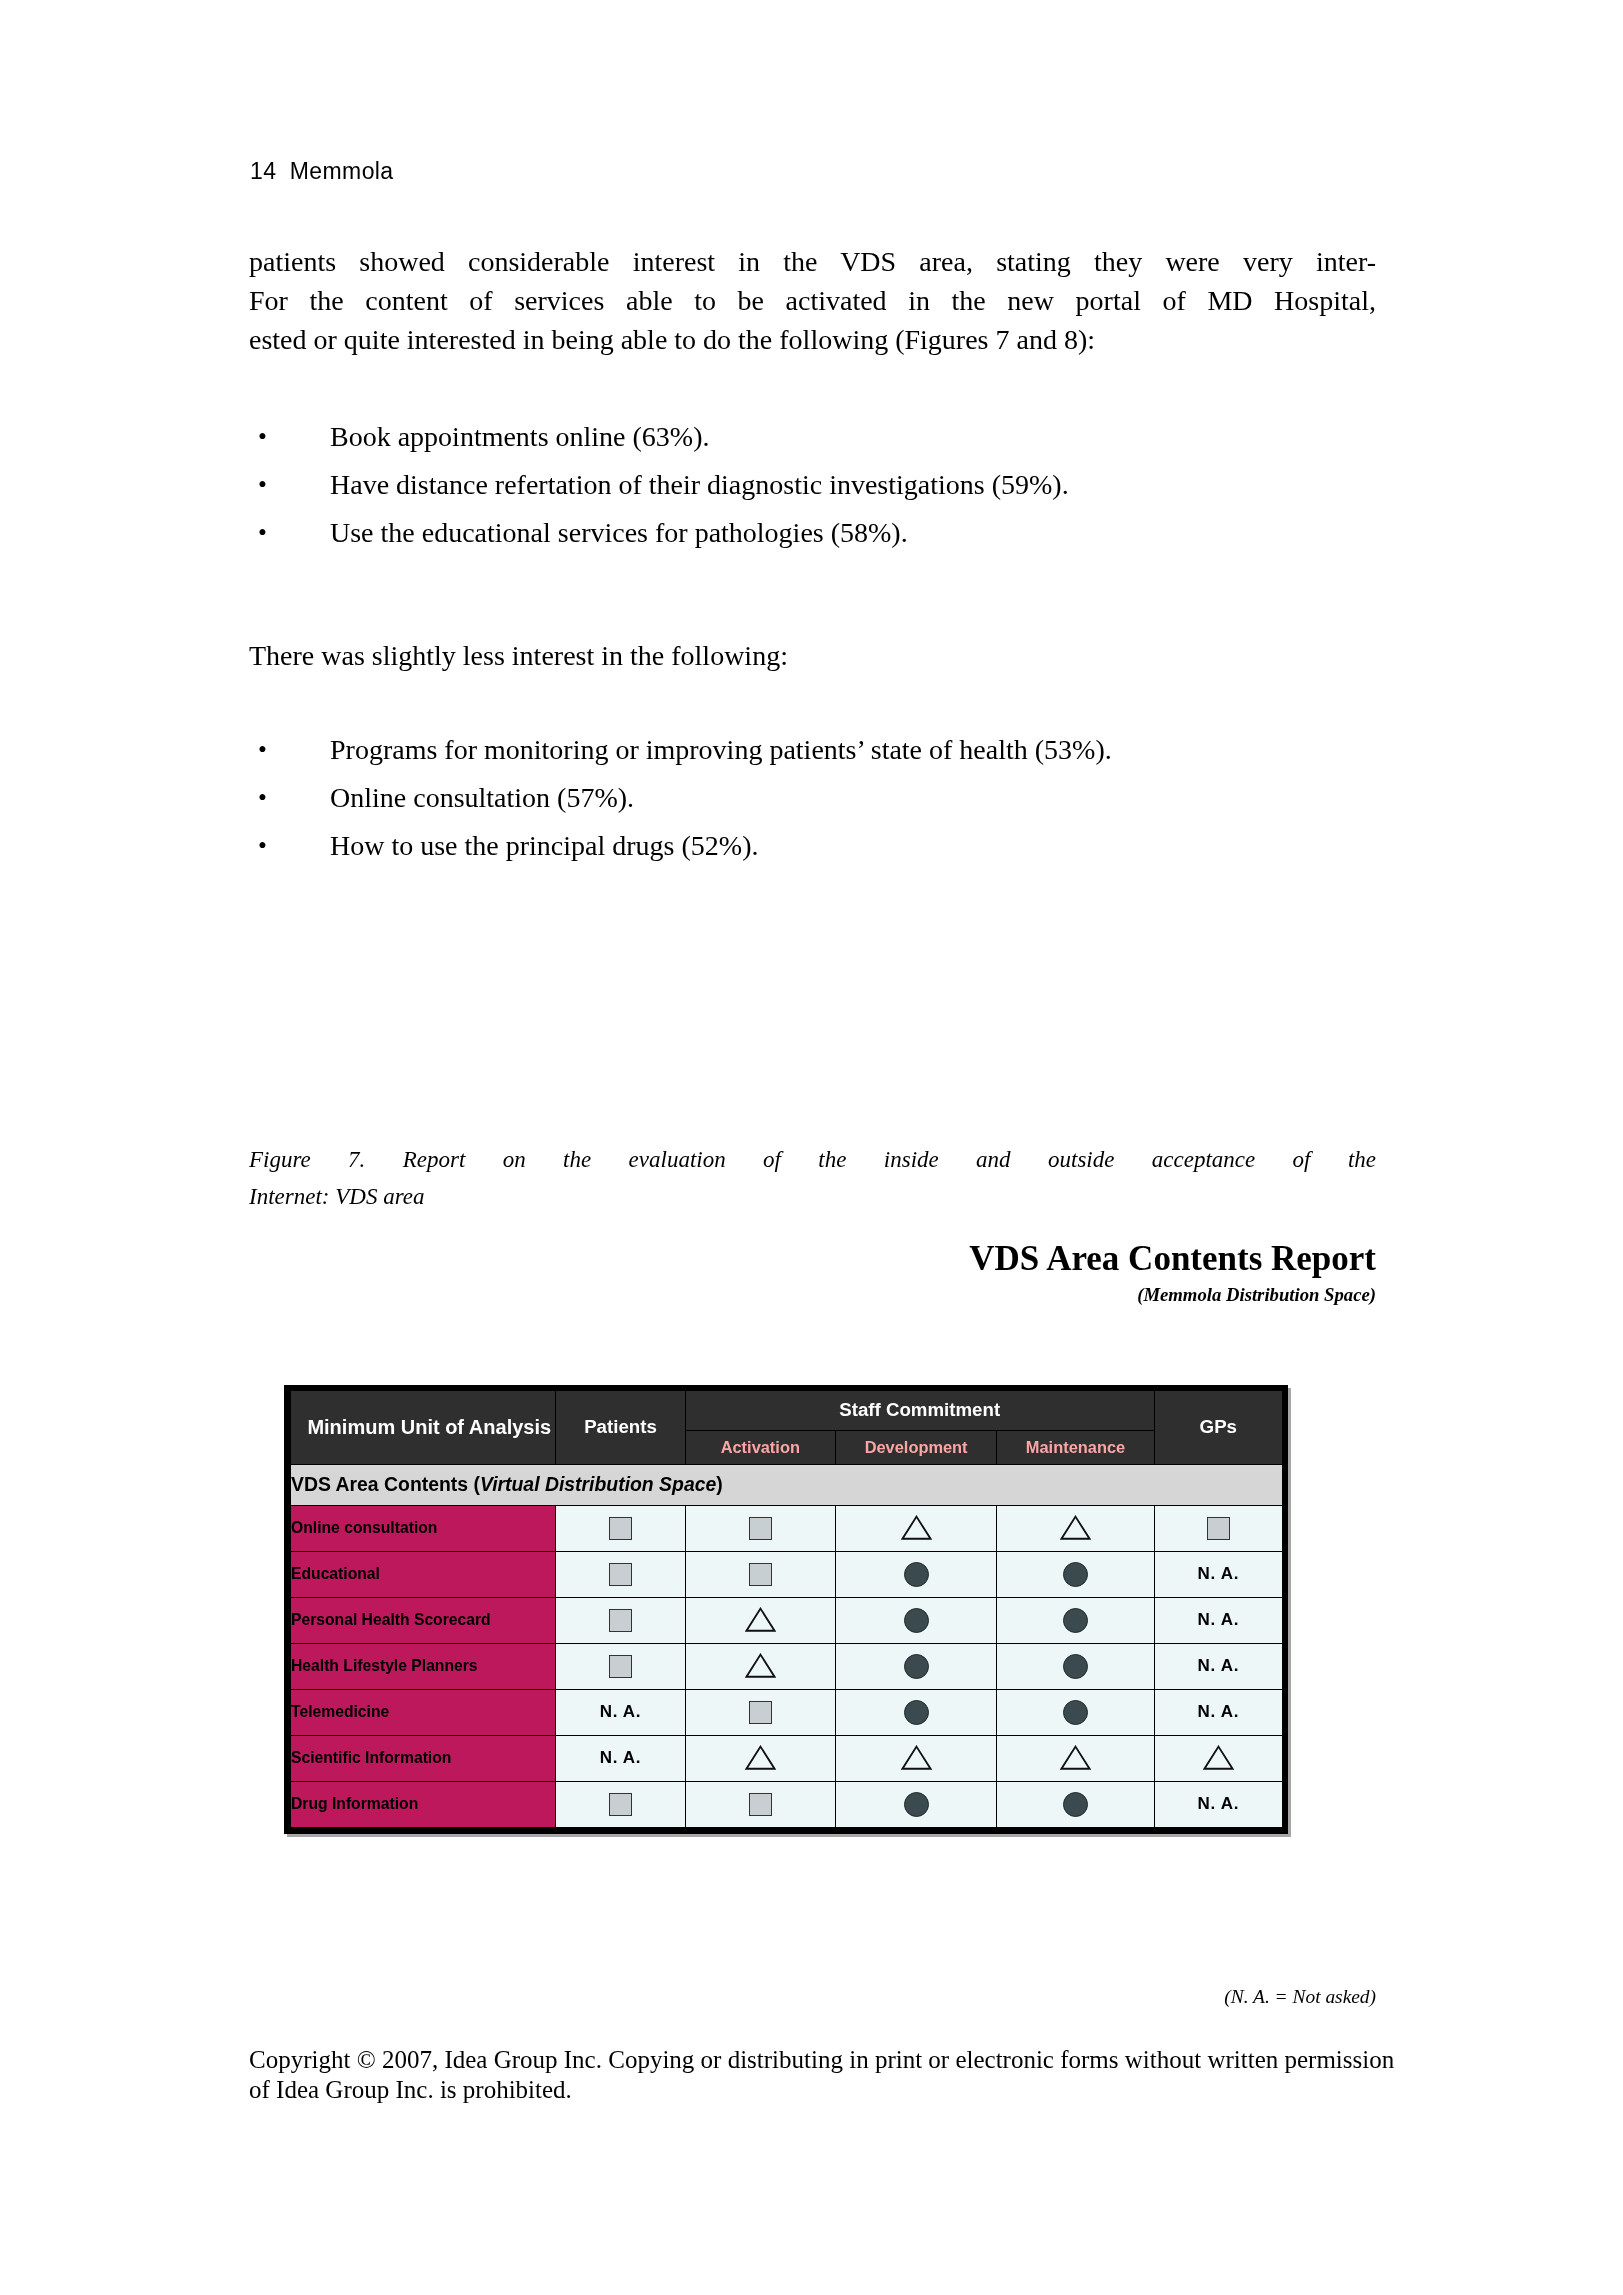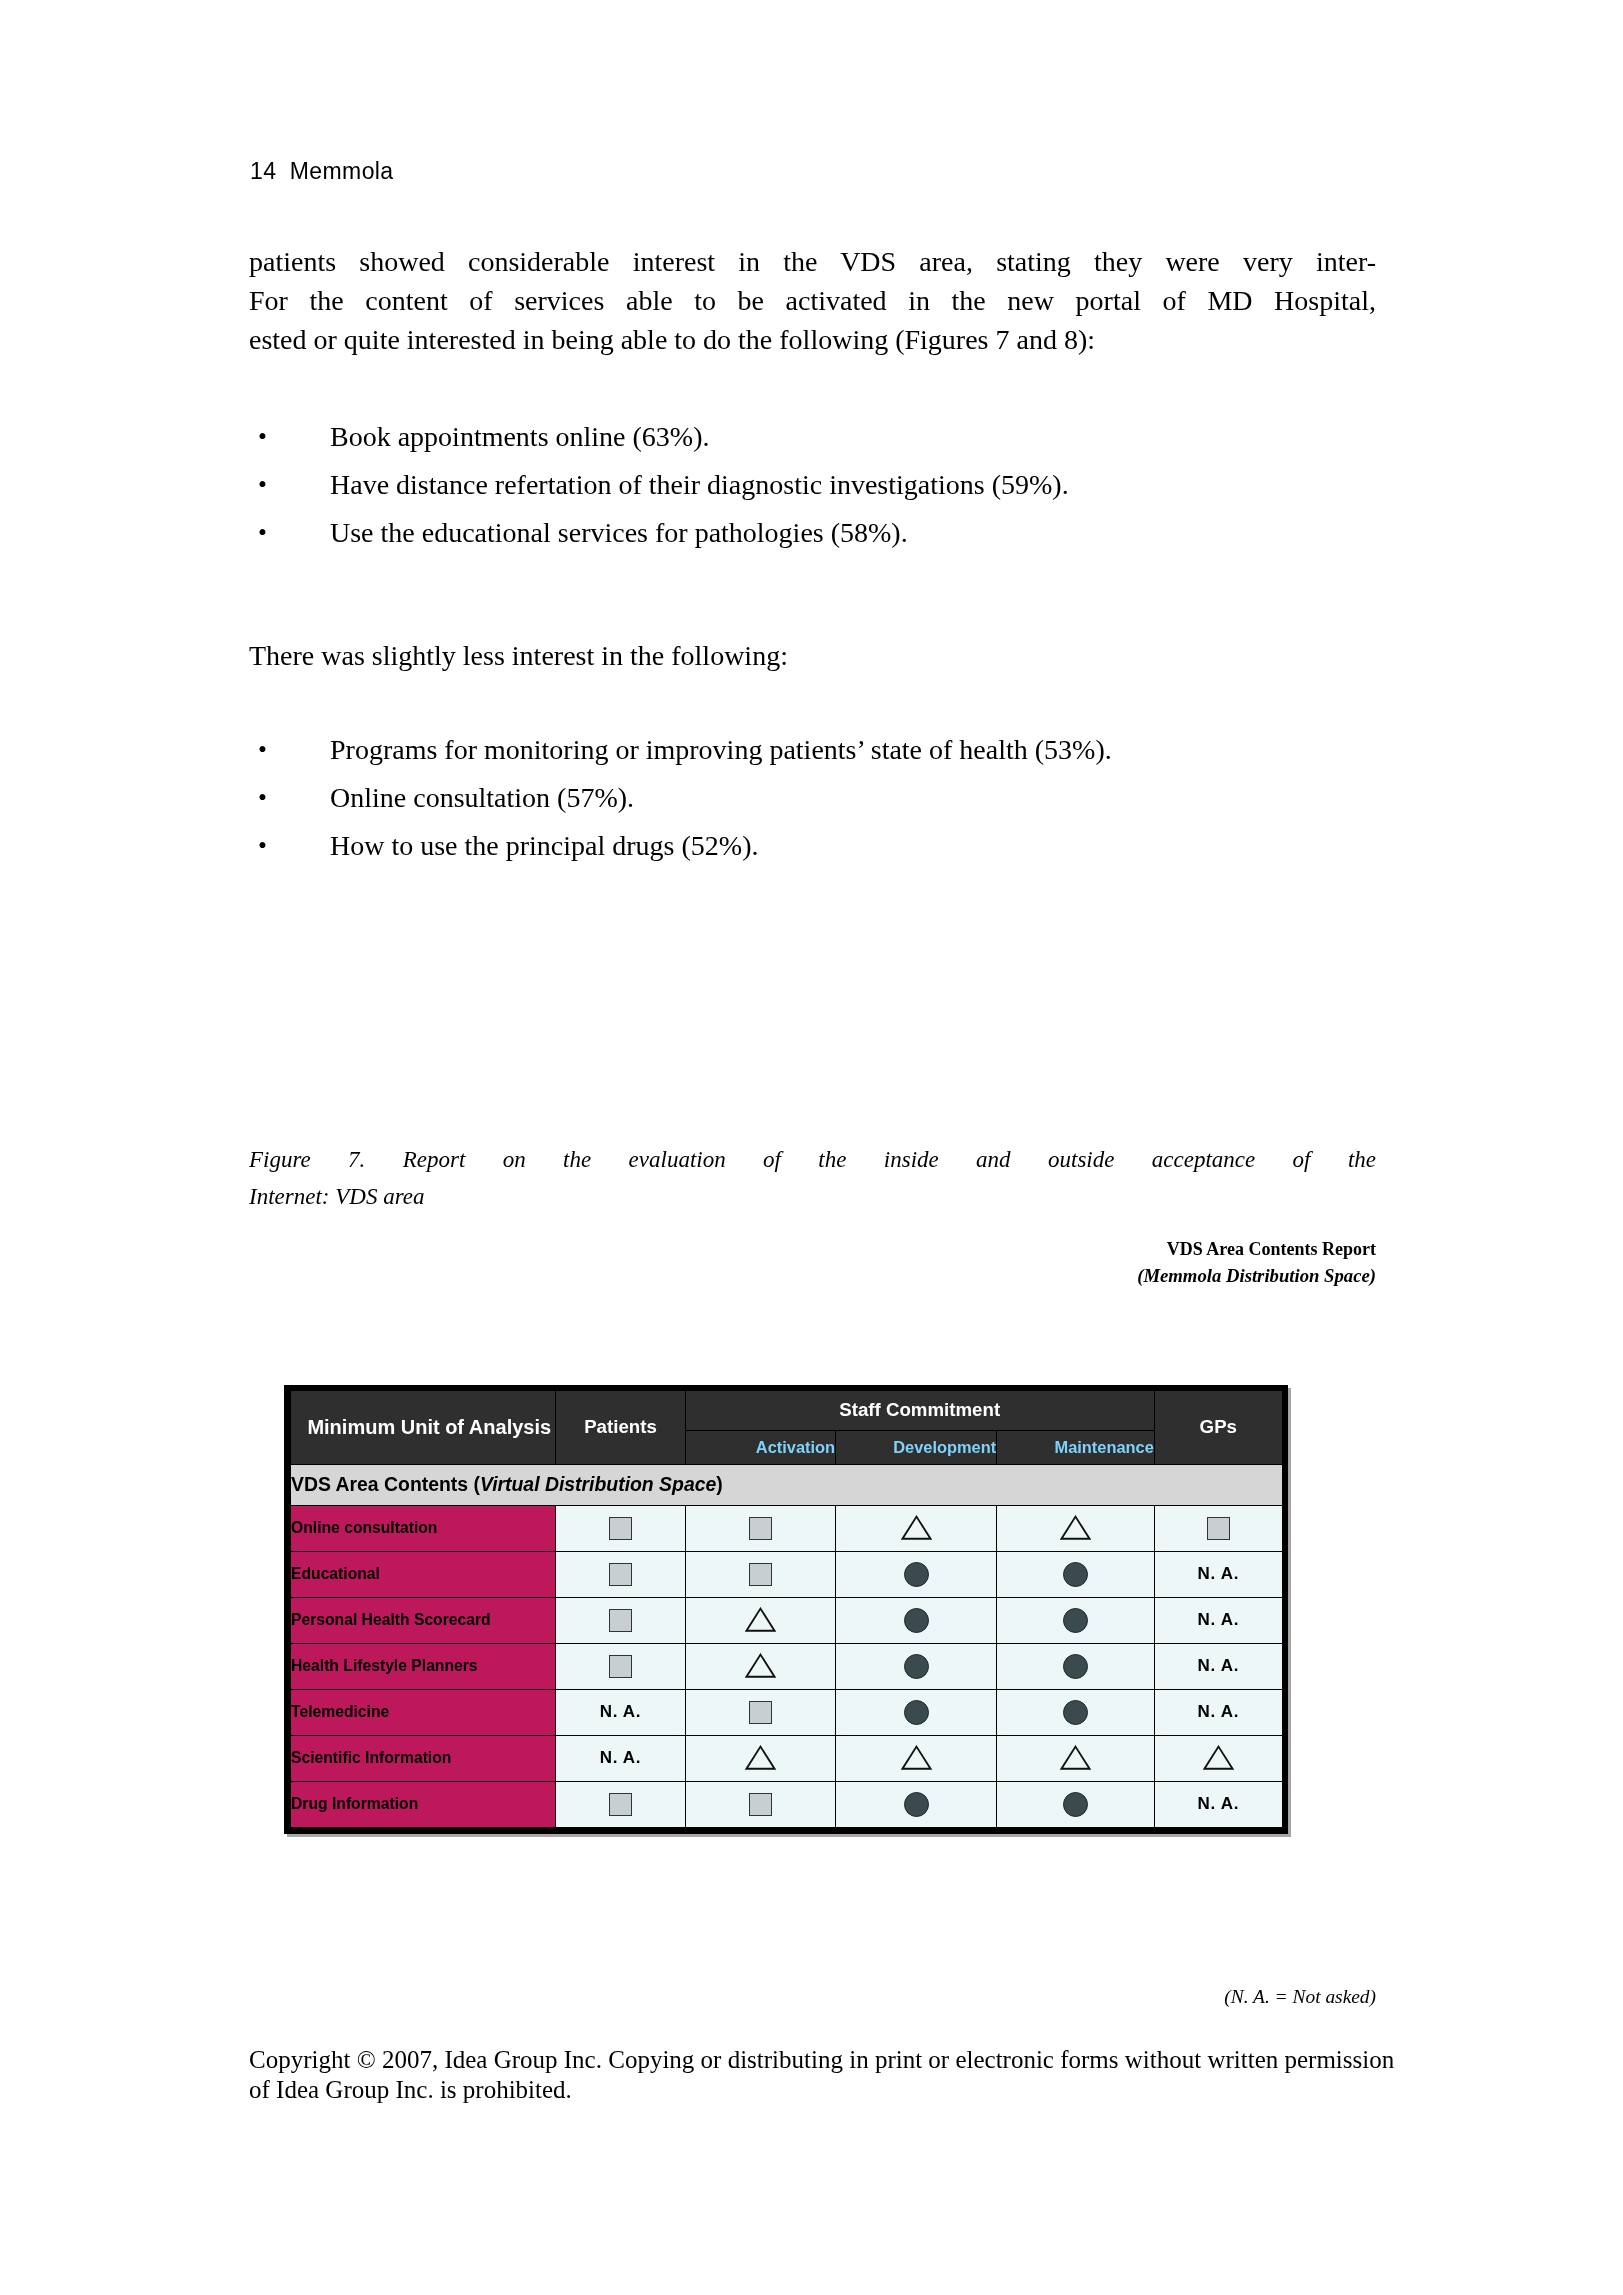--- a/index.html
+++ b/index.html
@@ -98,21 +98,21 @@
   .fig-caption .l2 { display: block; }
 
   .fig-title {
     position: absolute;
     left: 747px;
     top: 1239px;
     width: 629px;
     text-align: right;
   }
   .fig-title .main {
-    font-size: 18px;
+    font-size: 35px;
     font-weight: bold;
     display: block;
   }
   .fig-title .sub {
     font-size: 18.7px;
     font-weight: bold;
     font-style: italic;
     display: block;
     margin-top: 4.5px;
   }
@@ -147,24 +147,24 @@
     height: 39px;
     vertical-align: middle;
   }
   .hdr-dark.left {
     text-align: left;
     padding-left: 16.4px;
     font-size: 20px;
   }
   .hdr-sub {
     background: #2f2f2f;
-    color: #7dd3fc;
+    color: #fca5a5;
     font-size: 16.4px;
     font-weight: bold;
-    text-align: right;
+    text-align: center;
     height: 33px;
     vertical-align: middle;
   }
   .section-row td {
     background: #d6d6d6;
     font-size: 19.4px;
     font-weight: bold;
     height: 40px;
     padding-left: 16.4px;
     text-align: left;

